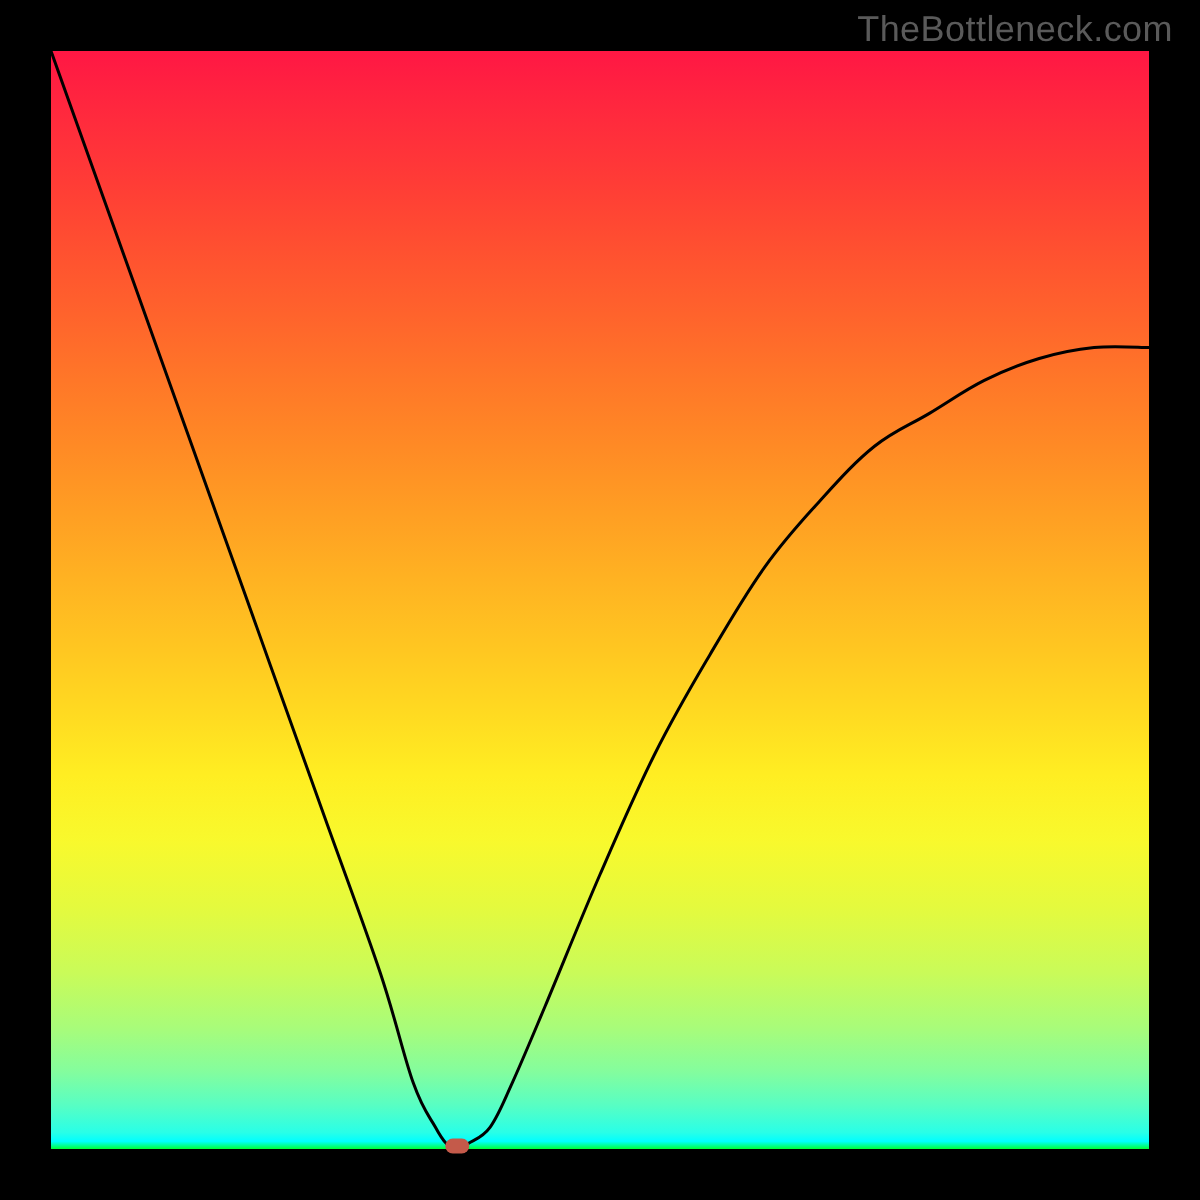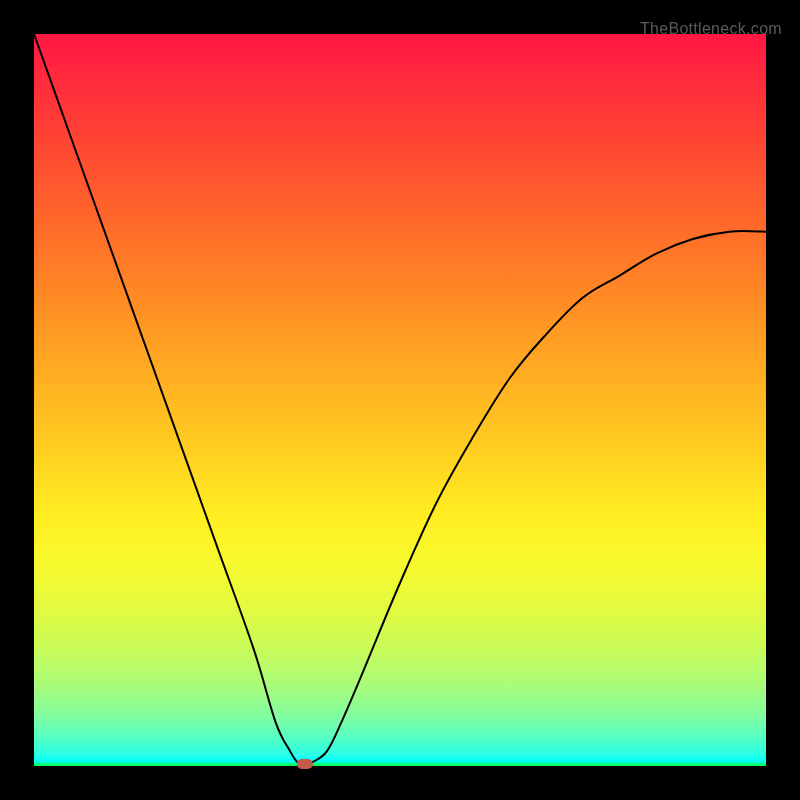--- a/index.html
+++ b/index.html
@@ -47,25 +47,24 @@
       #00ffff 99.3%,
       #00ff8f 99.7%,
       #00ff33 100%
     );
   }
   .watermark {
     position: absolute;
     top: 6px;
     right: 18px;
     color: #5a5a5a;
-    font-size: 16px;
+    font-size: 24px;
     font-weight: 500;
     letter-spacing: 0.3px;
     z-index: 5;
-    margin-top: 14px;
   }
   svg.curve {
     position: absolute;
     left: 0;
     top: 0;
     width: 732px;
     height: 732px;
     overflow: visible;
   }
   .curve path {

